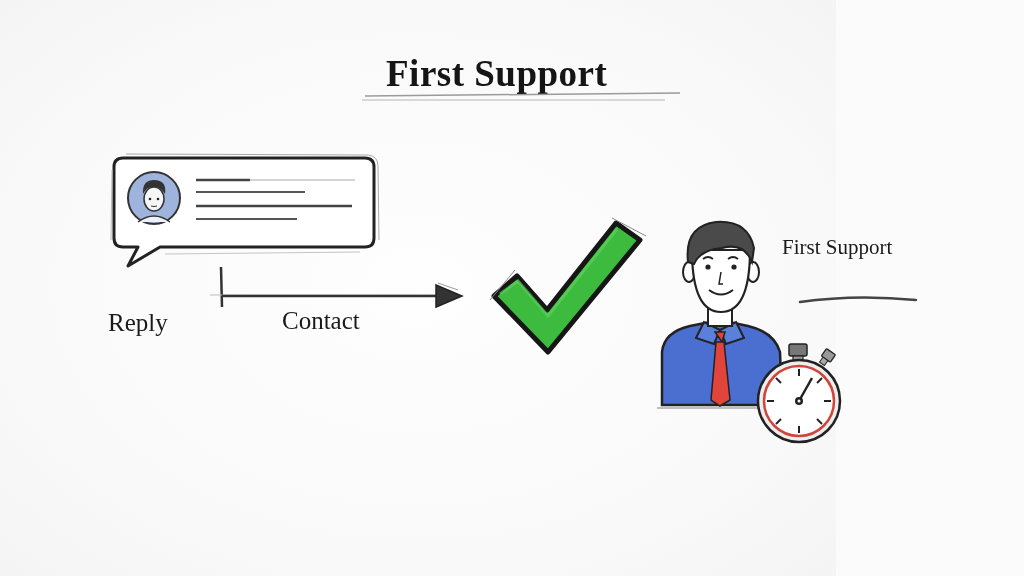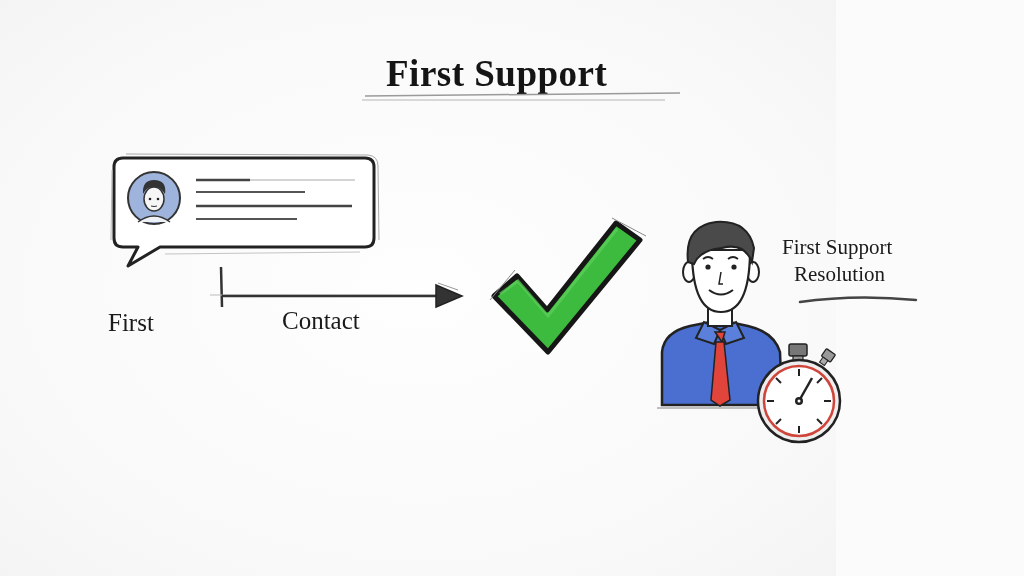--- a/index.html
+++ b/index.html
@@ -156,21 +156,20 @@
         <line x1="822" y1="424" x2="817" y2="419"></line>
       </g>
       <line x1="799" y1="401" x2="812" y2="378" stroke="#222" stroke-width="2.5"></line>
       <circle cx="799" cy="401" r="4" fill="#222"></circle>
       <circle cx="799" cy="401" r="1.5" fill="#fff"></circle>
     </g>
 
     <path d="M800 302 Q855 294 916 300" fill="none" stroke="#444" stroke-width="2.5" stroke-linecap="round"></path>
   </svg>
 
-  <div class="label label-reply">First</div>
+  <div class="label label-reply">Reply</div>
   <div class="label label-resolve">Contact</div>
 
   <div class="fcr-label">
     <span class="line1">First Support</span>
-    <span class="line2">Resolution</span>
   </div>
 
 </div>
 
 </body></html>

